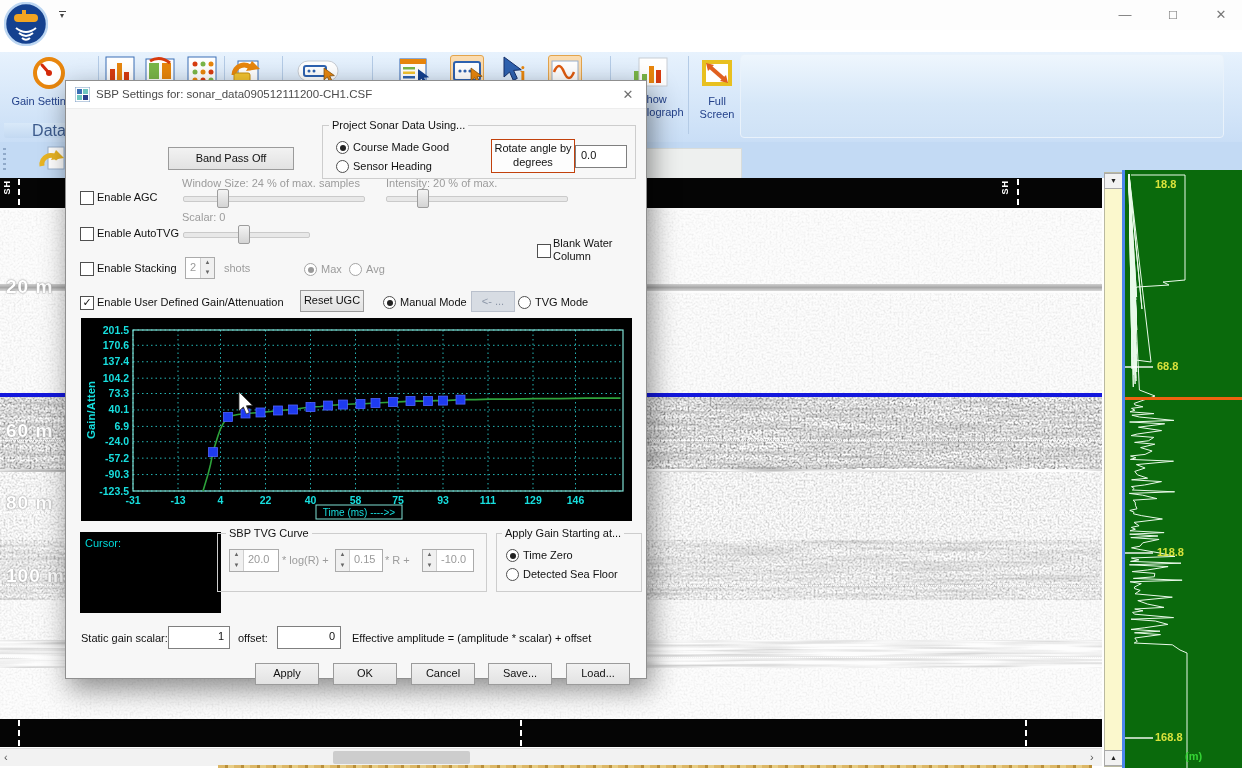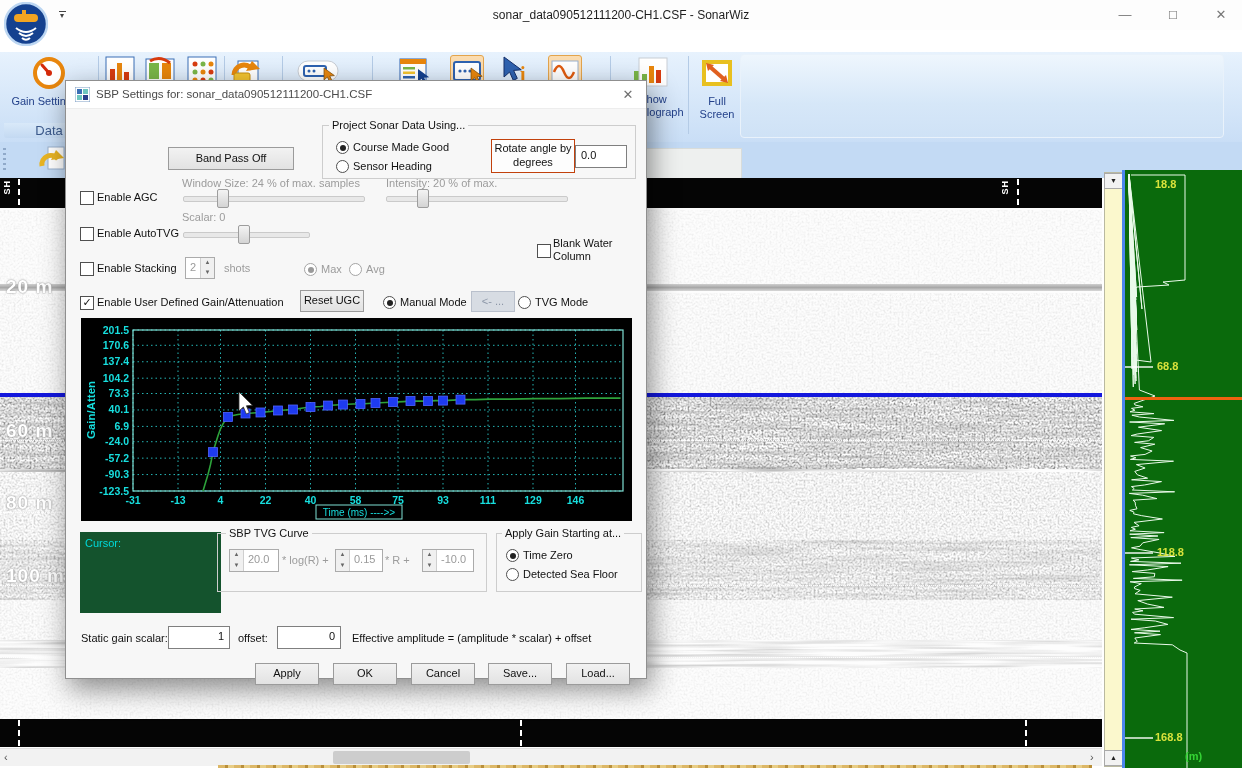--- a/index.html
+++ b/index.html
@@ -15,21 +15,21 @@
   
   .tabbar{left:0;top:30px;width:1242px;height:22px;background:linear-gradient(#d9e9fa,#c8ddf6);}
   .tab{position:absolute;top:2px;height:20px;line-height:20px;padding:0 13px;color:#1c3f77;font-size:12px;white-space:nowrap;}
   .tab.active{background:#fafdff;border:1px solid #9db9dc;border-bottom:none;border-radius:3px 3px 0 0;}
   .applogo{left:4px;top:2px;width:44px;height:44px;z-index:30;}
   .ribbon{left:0;top:52px;width:1242px;height:90px;background:linear-gradient(#e7f2fd,#c9def6);}
   .ribbon-panel{left:740px;top:2px;width:482px;height:82px;border:1px solid #e9f2fb;border-radius:4px;
      background:linear-gradient(#eef6fd,#d6e7f8 60%,#cfe2f6);}
   .bigbtn{position:absolute;top:3px;text-align:center;color:#23418a;font-size:11px;line-height:13px;}
   .bigbtn .ic{margin:1px auto 2px auto;}
-  .grp-label{position:absolute;text-align:center;color:#3c5a8c;font-size:13px;
+  .grp-label{position:absolute;text-align:center;color:#3c5a8c;font-size:16px;
      background:linear-gradient(#d9e9f9,#c3d9f2);border-radius:0 0 3px 3px;height:15px;line-height:15px;}
   .vsep{position:absolute;top:4px;width:1px;height:78px;background:#b4cbe6;}
   .smicon{position:absolute;top:3px;width:32px;height:32px;border-radius:3px;}
   .smicon.hl{background:#fbdcb0;border:1px solid #e3a44c;}
   
   .strip{left:0;top:142px;width:1242px;height:36px;background:#c3daf4;}
   .strip-gray{left:232px;top:6px;width:508px;height:30px;background:#eef0ef;border:1px solid #d8dcda;border-bottom:none;}
   .grip{left:3px;top:6px;width:3px;height:24px;background:repeating-linear-gradient(#8fa9c9 0 2px,transparent 2px 5px);}
   
   .waterfall{left:0;top:178px;width:1102px;height:570px;background:#fdfdfd;}
@@ -76,32 +76,31 @@
   .sldthumb{position:absolute;width:10px;height:17px;background:linear-gradient(#f4f4f4,#d4d4d4);
       border:1px solid #9d9d9d;border-radius:2px;}
   .spin{position:absolute;background:#fff;border:1px solid #ababab;display:flex;}
   .spin .arrows{width:13px;border-right:1px solid #cfcfcf;display:flex;flex-direction:column;}
   .spin .arrows div{flex:1;font-size:6px;line-height:9px;text-align:center;color:#666;background:#f0f0f0;}
   .spin .val{flex:1;text-align:left;padding:3px 0 0 4px;color:#9a9a9a;}
   .spin.right .arrows{order:2;border-right:none;border-left:1px solid #cfcfcf;}
   .input{position:absolute;background:#fff;border:1px solid #7f7f7f;padding:3px 5px 0 5px;color:#111;}
   .input.right{text-align:right;}
   .chartpanel{left:15px;top:237px;width:551px;height:203px;background:#000;}
-  .cursorbox{left:14px;top:451px;width:136px;height:78px;background:#14532d;color:#00d9d9;padding:3px 0 0 5px;}
+  .cursorbox{left:14px;top:451px;width:136px;height:78px;background:#000000;color:#00d9d9;padding:3px 0 0 5px;}
   .cursorbox div{line-height:16px;}
   .cursorbox .ind{padding-left:10px;}
   .dlgbtn{position:absolute;top:582px;width:62px;height:20px;line-height:18px;}
 </style>
 </head>
 <body>
 
 <div id="app">
 
   <div class="abs titlebar">
-    <div class="abs title-text">sonar_data090512111200-CH1.CSF - SonarWiz</div>
     <div class="abs qa-caret"><span class="bar"></span>▾</div>
     <div class="abs winbtn" style="left:1108px;">—</div>
     <div class="abs winbtn" style="left:1156px;font-size:11px;">☐</div>
     <div class="abs winbtn" style="left:1204px;">✕</div>
   </div>
 
   <div class="abs applogo">
     <svg width="44" height="44">
       <circle cx="22" cy="22" r="21" fill="#15418f"></circle>
       <circle cx="22" cy="22" r="21" fill="none" stroke="#bcd6f2" stroke-width="2.5"></circle>

